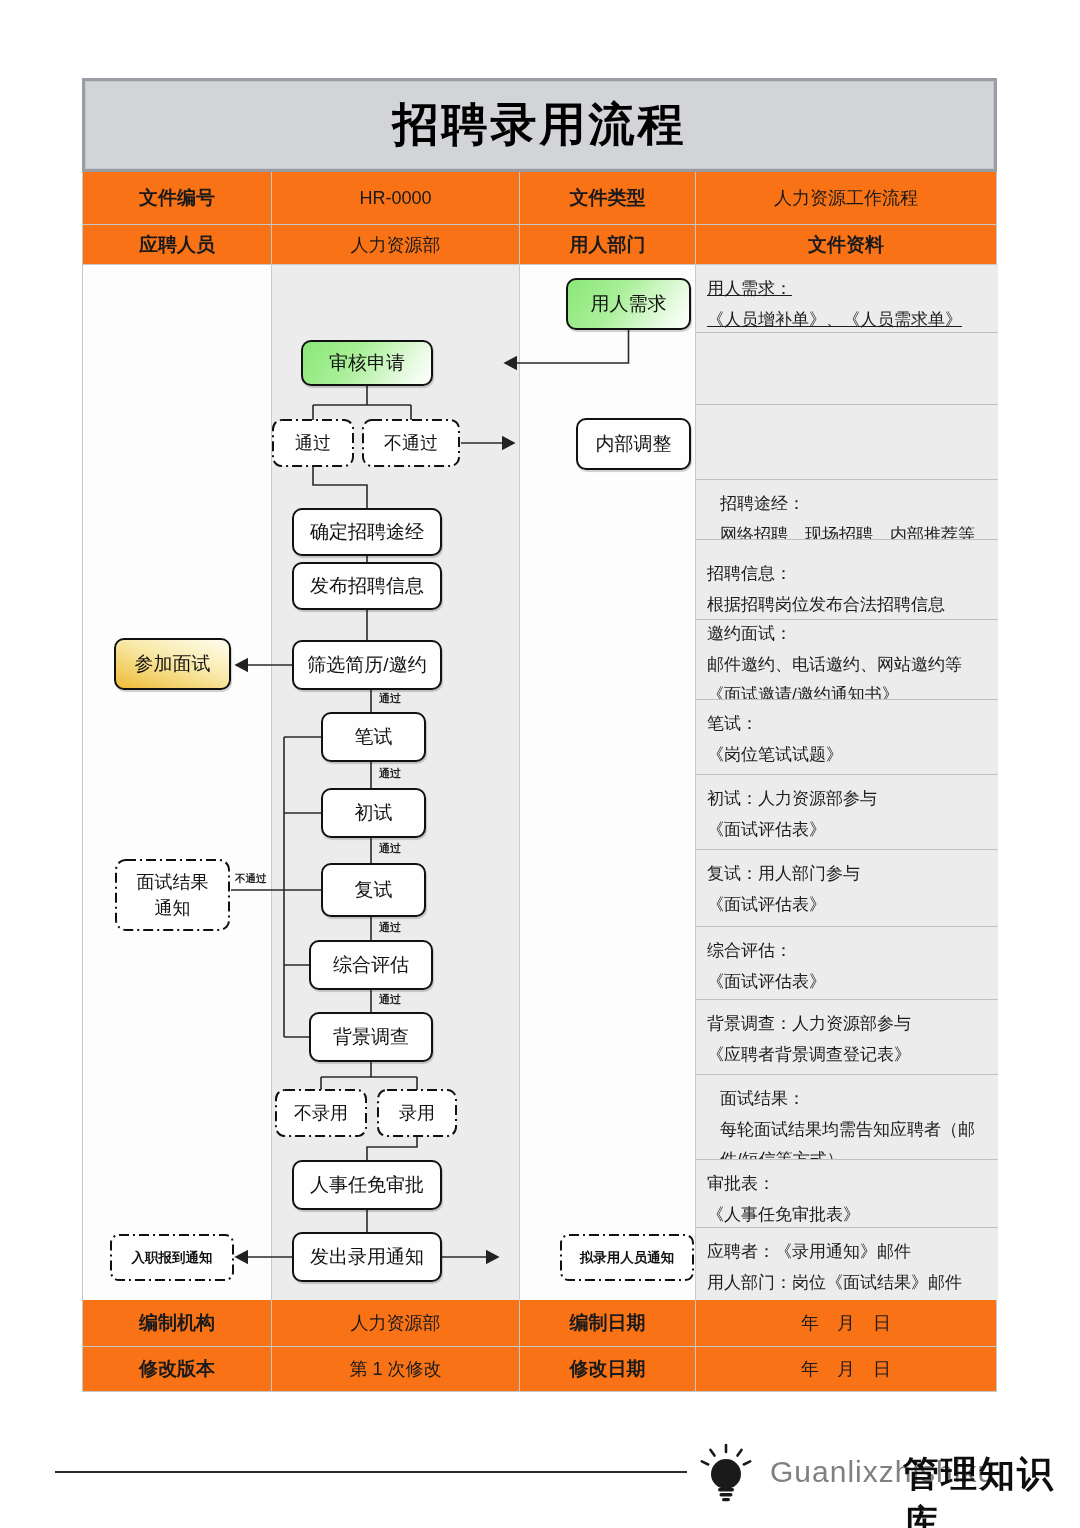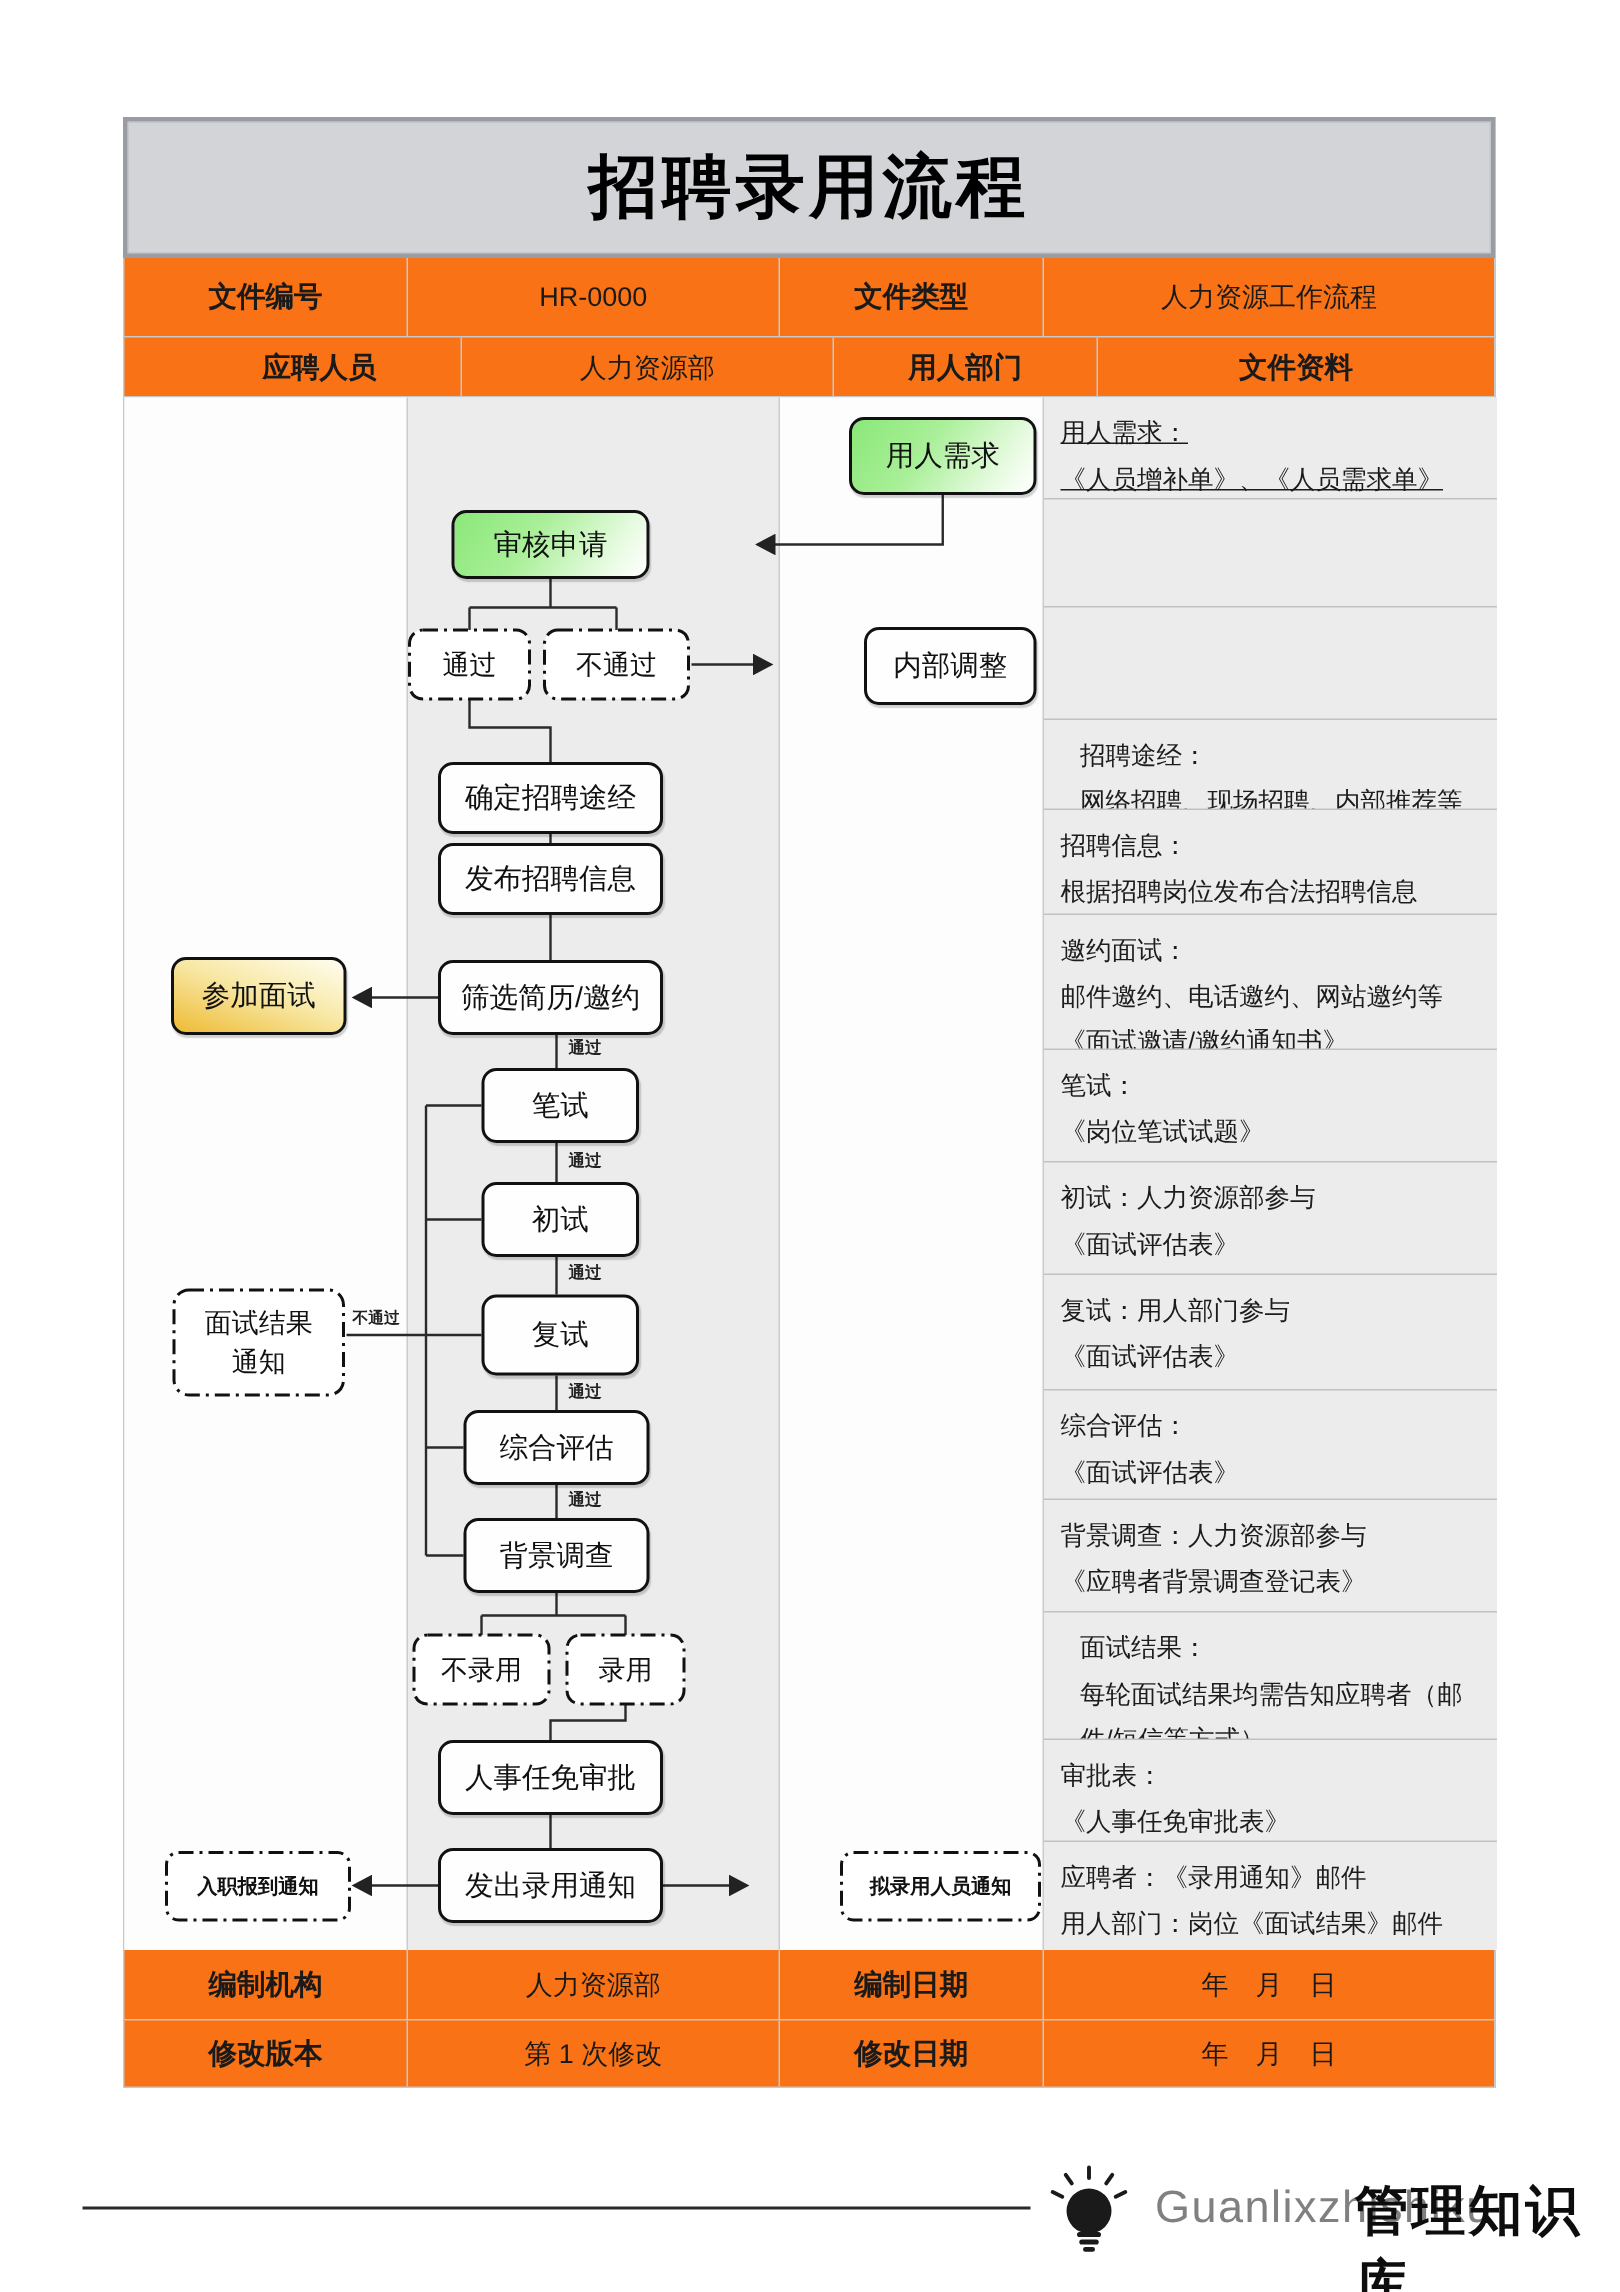--- a/index.html
+++ b/index.html
@@ -12,21 +12,21 @@
   .title-bar { height:94px; background:#d2d4d8; border:3px solid #999da3;
     box-shadow:inset 0 0 0 1px #c3c6ca; display:flex; align-items:center; justify-content:center; }
   .title-bar span { font-size:46px; font-weight:900; letter-spacing:3px; color:#000; }
 
   .grid-row { display:flex; border:1px solid #c6c8ca; border-top:none; background:#f97316; }
   .cell { display:flex; align-items:center; justify-content:center; border-right:1px solid #c6c8ca;
     font-size:18px; text-align:center; }
   .cell:last-child { border-right:none; }
   .c1 { width:189px; } .c2 { width:248px; } .c3 { width:176px; } .c4 { width:302px; flex:1; }
   .lbl { font-weight:bold; font-size:19px; }
-  .r1 { height:53px; } .r2 { height:40px;padding-left:36px; } .r3 { height:47px; } .r4 { height:45px; }
+  .r1 { height:53px; } .r2 { height:40px; } .r3 { height:47px; } .r4 { height:45px; }
 
   
   .flow-body { position:relative; width:915px; height:1035px; border:1px solid #c6c8ca;
     border-top:none; border-bottom:none; background:#fdfdfd; }
   .colbg { position:absolute; top:0; height:1035px; }
   .colbg.g { background:#ececec; }
   .colbg.w { background:#fdfdfd; }
   .col-1 { left:0; width:189px; border-right:1px solid #c9cbcd; }
   .col-2 { left:189px; width:248px; border-right:1px solid #c9cbcd; }
   .col-3 { left:437px; width:176px; border-right:1px solid #c9cbcd; }
@@ -91,21 +91,21 @@
       <div class="colbg g col-2"></div>
       <div class="colbg w col-3"></div>
       <div class="colbg g col-4"></div>
 
       <div class="note" style="top:0; height:68px;text-decoration:underline;">用人需求：
 《人员增补单》、《人员需求单》</div>
       <div class="note" style="top:68px; height:72px;"></div>
       <div class="note" style="top:140px; height:75px;"></div>
       <div class="note" style="top:215px; height:60px;padding-left:24px;">招聘途经：
 网络招聘、现场招聘、内部推荐等</div>
-      <div class="note" style="top:275px; height:70px;">招聘信息：
+      <div class="note" style="top:285px; height:70px;">招聘信息：
 根据招聘岗位发布合法招聘信息</div>
       <div class="note" style="top:345px; height:90px;">邀约面试：
 邮件邀约、电话邀约、网站邀约等
 《面试邀请/邀约通知书》</div>
       <div class="note" style="top:435px; height:75px;">笔试：
 《岗位笔试试题》</div>
       <div class="note" style="top:510px; height:75px;">初试：人力资源部参与
 《面试评估表》</div>
       <div class="note" style="top:585px; height:77px;">复试：用人部门参与
 《面试评估表》</div>

